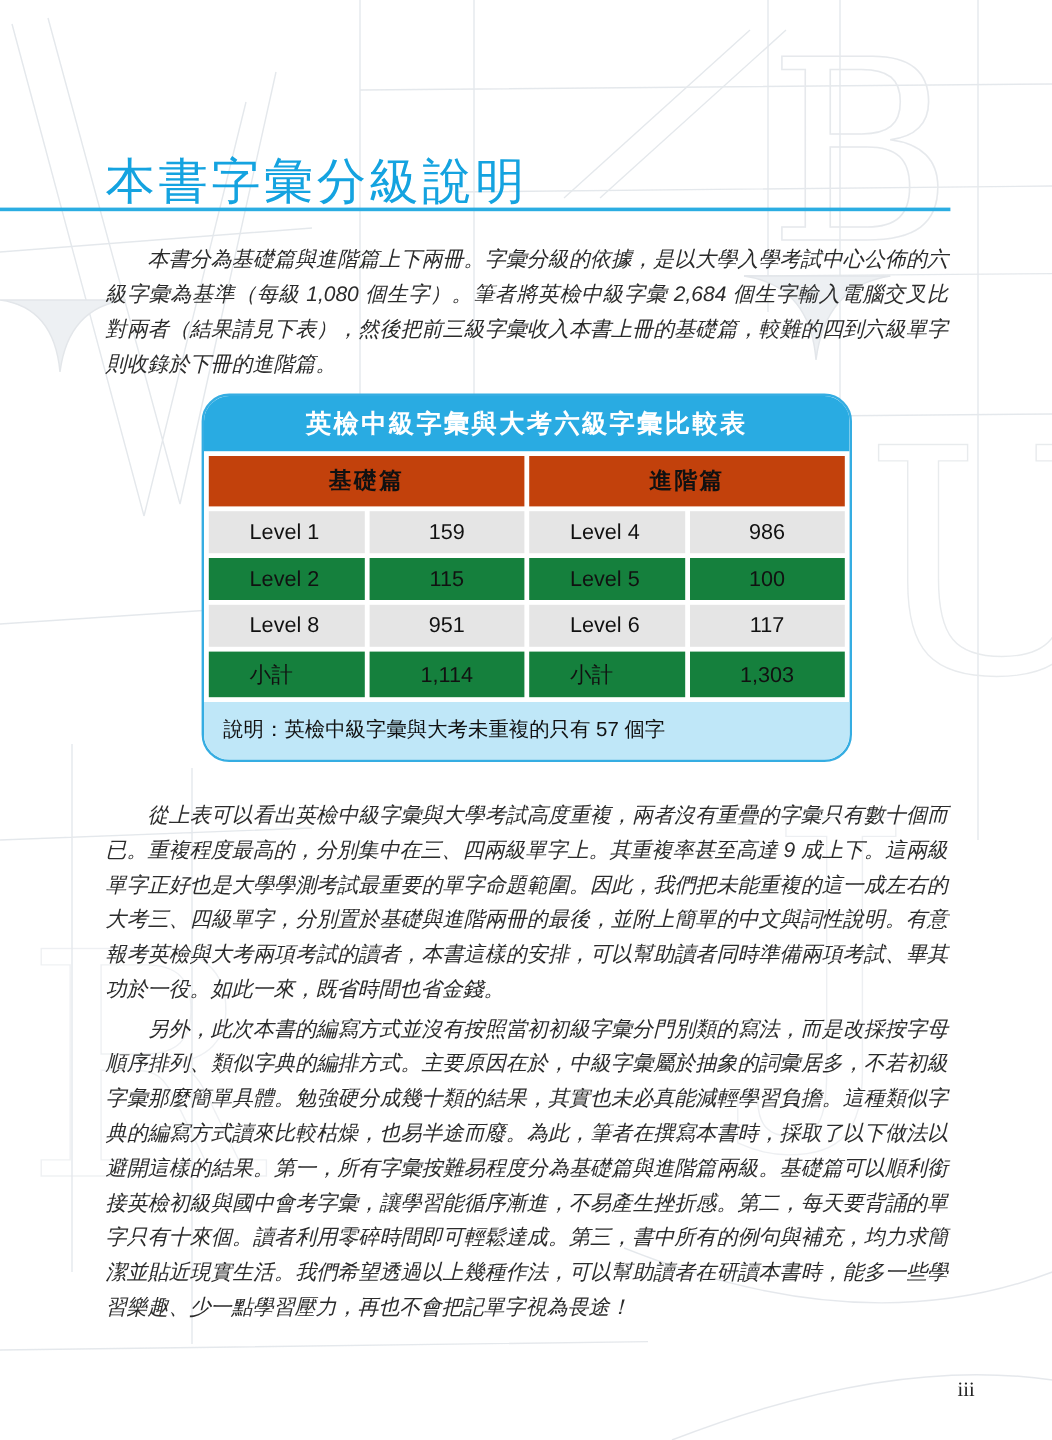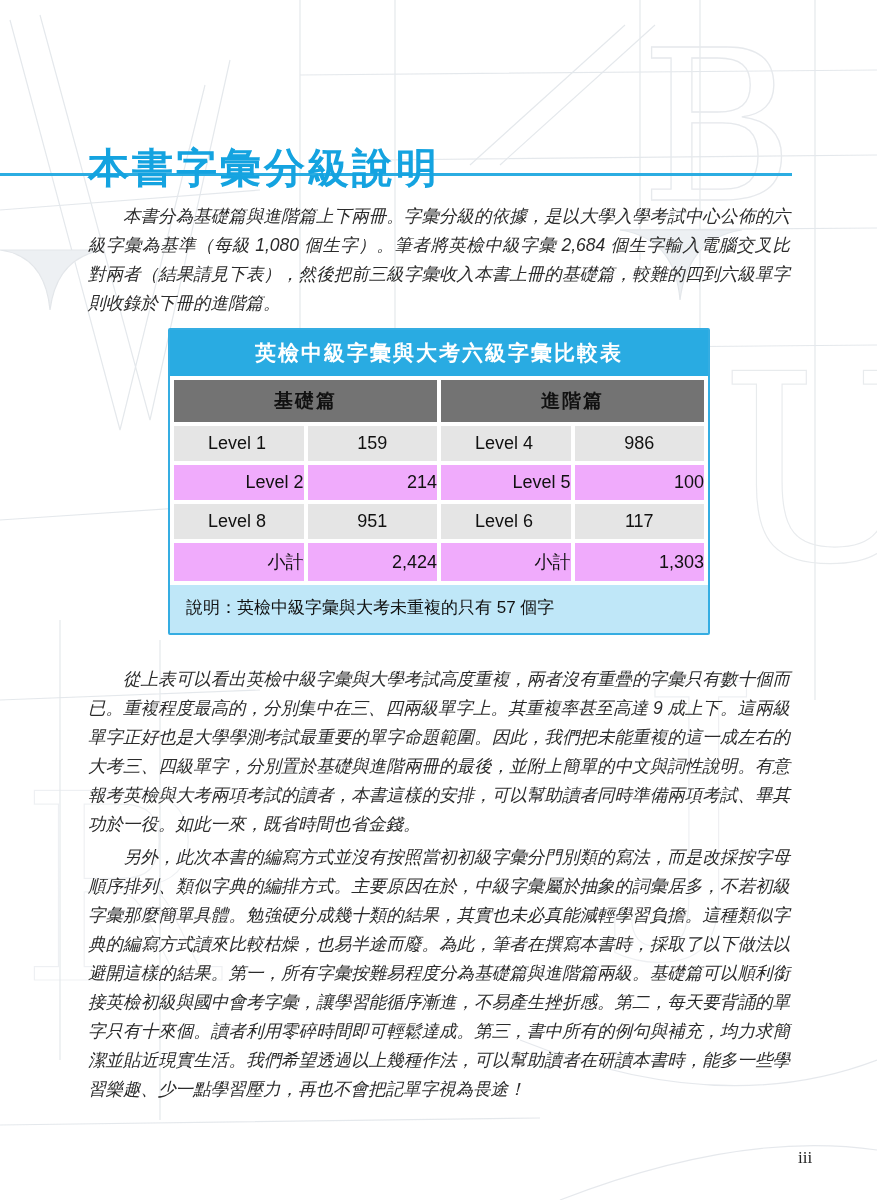--- a/index.html
+++ b/index.html
@@ -7,22 +7,22 @@
     width:877px;height:1200px;
     background:#ffffff;
     font-family:"Liberation Sans","DejaVu Sans",sans-serif;
     color:#2a2a2a;
     overflow:hidden;
   }
   .page{position:relative;width:877px;height:1200px;overflow:hidden;}
   .bg-art{position:absolute;top:0;left:0;width:877px;height:1200px;pointer-events:none;}
 
   .page-title{
-    position:absolute;top:141px;left:88px;margin:0;
-    font-size:41px;font-weight:700;letter-spacing:3px;
+    position:absolute;top:124px;left:88px;margin:0;
+    font-size:41px;font-weight:400;letter-spacing:3px;
     color:#14a3e0;z-index:2;
   }
   .title-rule{
     position:absolute;top:173px;left:0;width:792px;height:3px;
     background:#2badе2;background:#2bade2;z-index:1;
   }
 
   .content{
     position:absolute;top:202px;left:88px;width:702px;z-index:2;
   }
@@ -33,47 +33,47 @@
     text-indent:2em;color:#2b2b2b;font-style:italic;
   }
   .content p + p{margin-top:4px;}
   #para2{margin-top:30px;}
 
   
   .table-card{
     width:542px;margin:10px auto 0 auto;
     background:#ffffff;
     border:2px solid #35ade2;
-    border-radius:2px;
+    border-radius:23px;
     overflow:hidden;
     box-sizing:border-box;
   }
   .table-title{
     background:#29abe2;color:#ffffff;
     font-size:21px;font-weight:bold;letter-spacing:2px;
     text-align:center;padding:9px 0 9px 0;
   }
   .cmp-table{
     width:100%;
     border-collapse:separate;border-spacing:4px;
     table-layout:fixed;
   }
   .cmp-table th{
-    background:#737373;
+    background:#c2410c;
     font-size:19px;font-weight:bold;color:#111;
     padding:8px 0;letter-spacing:2px;
   }
   .cmp-table td{
     font-size:18px;color:#111;
     padding:7px 0;
   }
   .cmp-table td.lbl{text-align:left;padding-left:34px;}
   .cmp-table td.val{text-align:center;}
   .cmp-table tr.alt td{background:#e5e5e5;}
-  .cmp-table tr.plain td{background:#f0abfc;text-align:right;}
+  .cmp-table tr.plain td{background:#15803d;}
   .table-note{
     background:#bfe7f8;
     font-size:17px;color:#111;
     padding:11px 0 14px 16px;
   }
 
   .page-number{
     position:absolute;top:1148px;left:798px;
     font-size:17px;color:#222;
     font-family:"Liberation Serif","DejaVu Serif",serif;
@@ -127,33 +127,33 @@
         </thead>
         <tbody>
           <tr class="alt">
             <td class="lbl">Level 1</td>
             <td class="val">159</td>
             <td class="lbl">Level 4</td>
             <td class="val">986</td>
           </tr>
           <tr class="plain">
             <td class="lbl">Level 2</td>
-            <td class="val">214</td>
+            <td class="val">115</td>
             <td class="lbl">Level 5</td>
             <td class="val">100</td>
           </tr>
           <tr class="alt">
             <td class="lbl">Level 8</td>
             <td class="val">951</td>
             <td class="lbl">Level 6</td>
             <td class="val">117</td>
           </tr>
           <tr class="plain">
             <td class="lbl">小計</td>
-            <td class="val">2,424</td>
+            <td class="val">1,114</td>
             <td class="lbl">小計</td>
             <td class="val">1,303</td>
           </tr>
         </tbody>
       </table>
 
       <div class="table-note">說明：英檢中級字彙與大考未重複的只有 57 個字</div>
     </div>
 
     <p id="para2">從上表可以看出英檢中級字彙與大學考試高度重複，兩者沒有重疊的字彙只有數十個而已。重複程度最高的，分別集中在三、四兩級單字上。其重複率甚至高達 9 成上下。這兩級單字正好也是大學學測考試最重要的單字命題範圍。因此，我們把未能重複的這一成左右的大考三、四級單字，分別置於基礎與進階兩冊的最後，並附上簡單的中文與詞性說明。有意報考英檢與大考兩項考試的讀者，本書這樣的安排，可以幫助讀者同時準備兩項考試、畢其功於一役。如此一來，既省時間也省金錢。</p>

